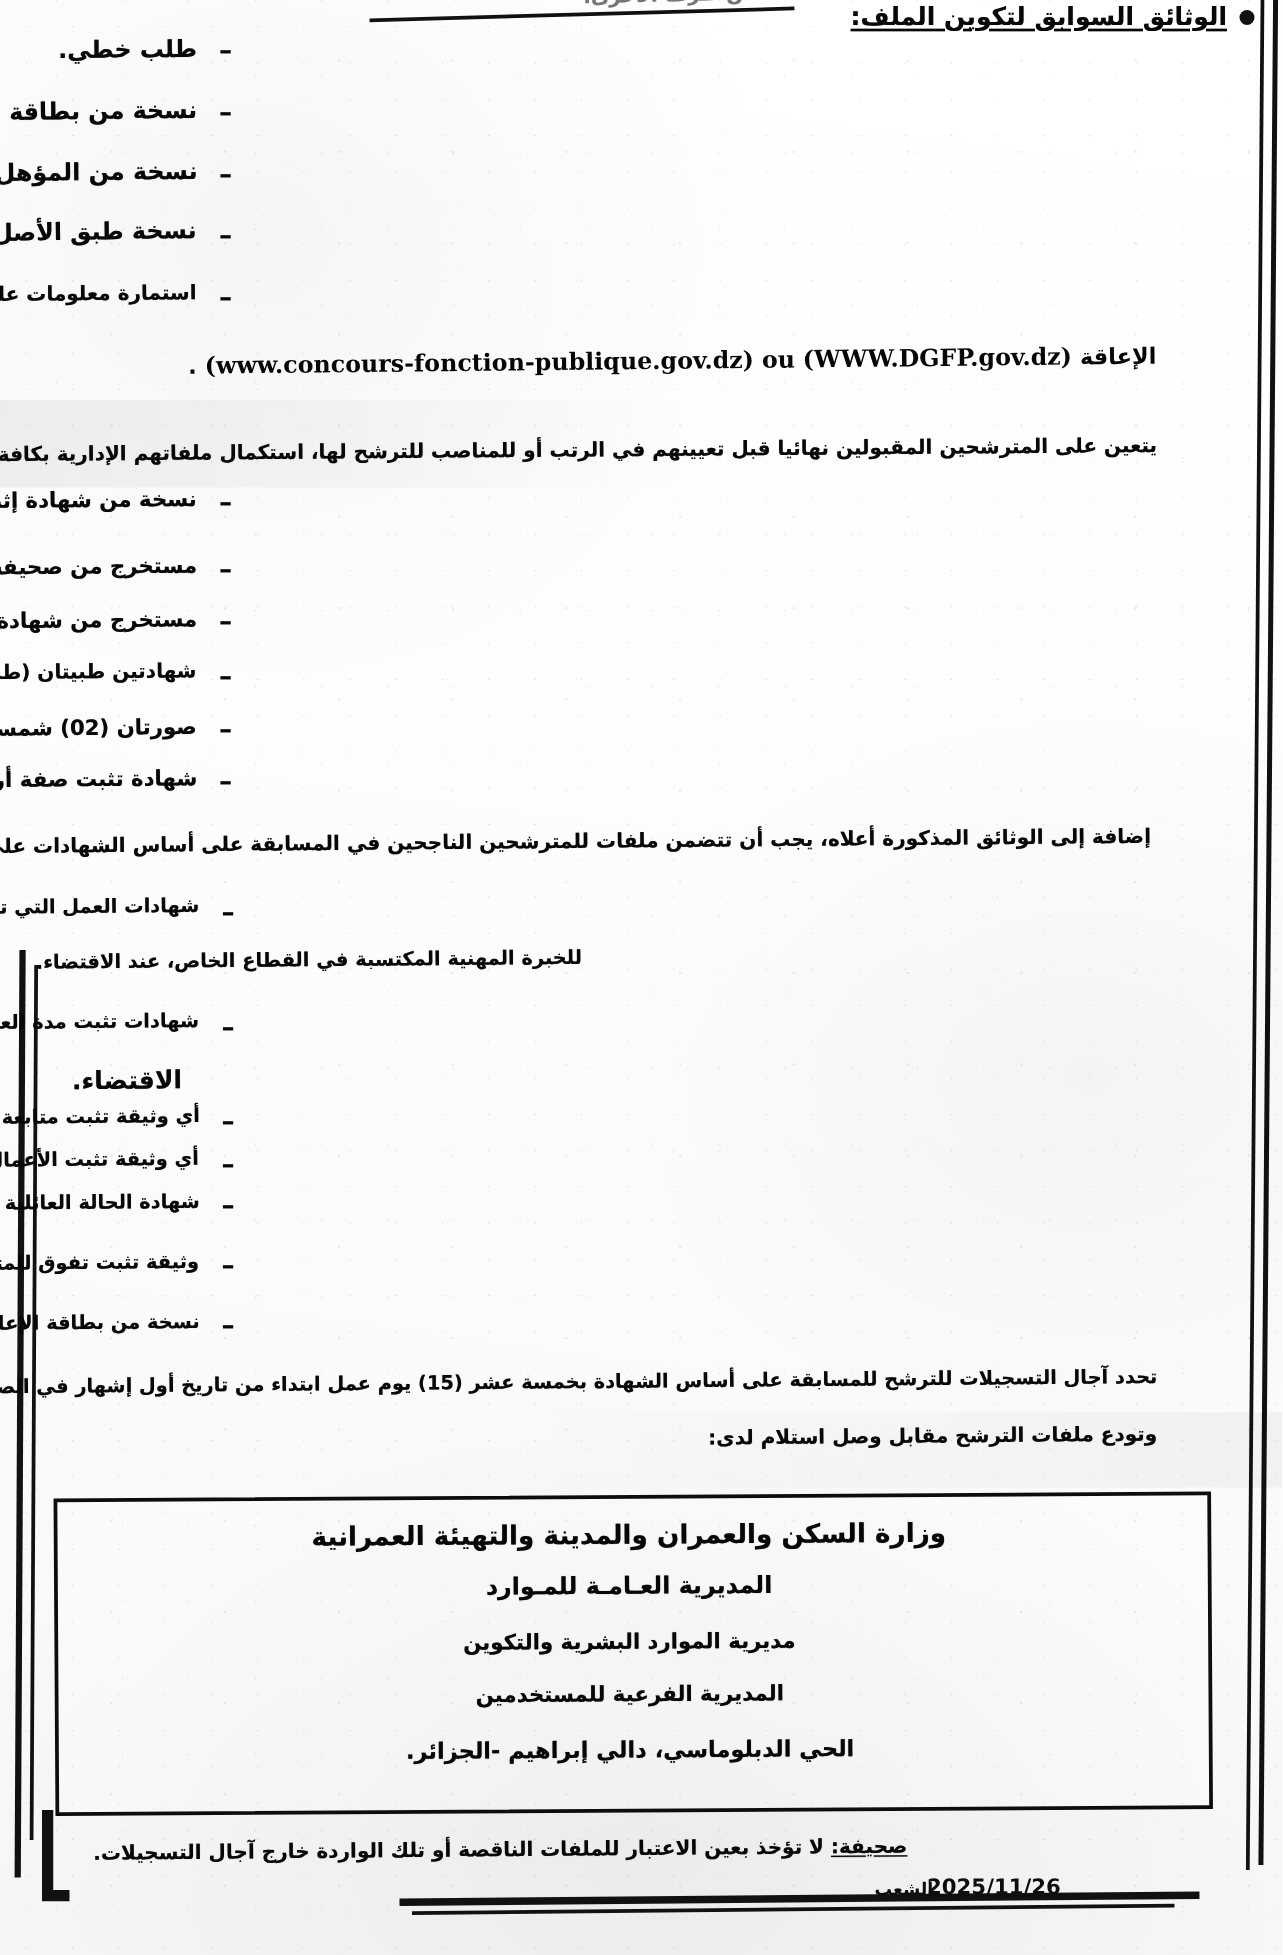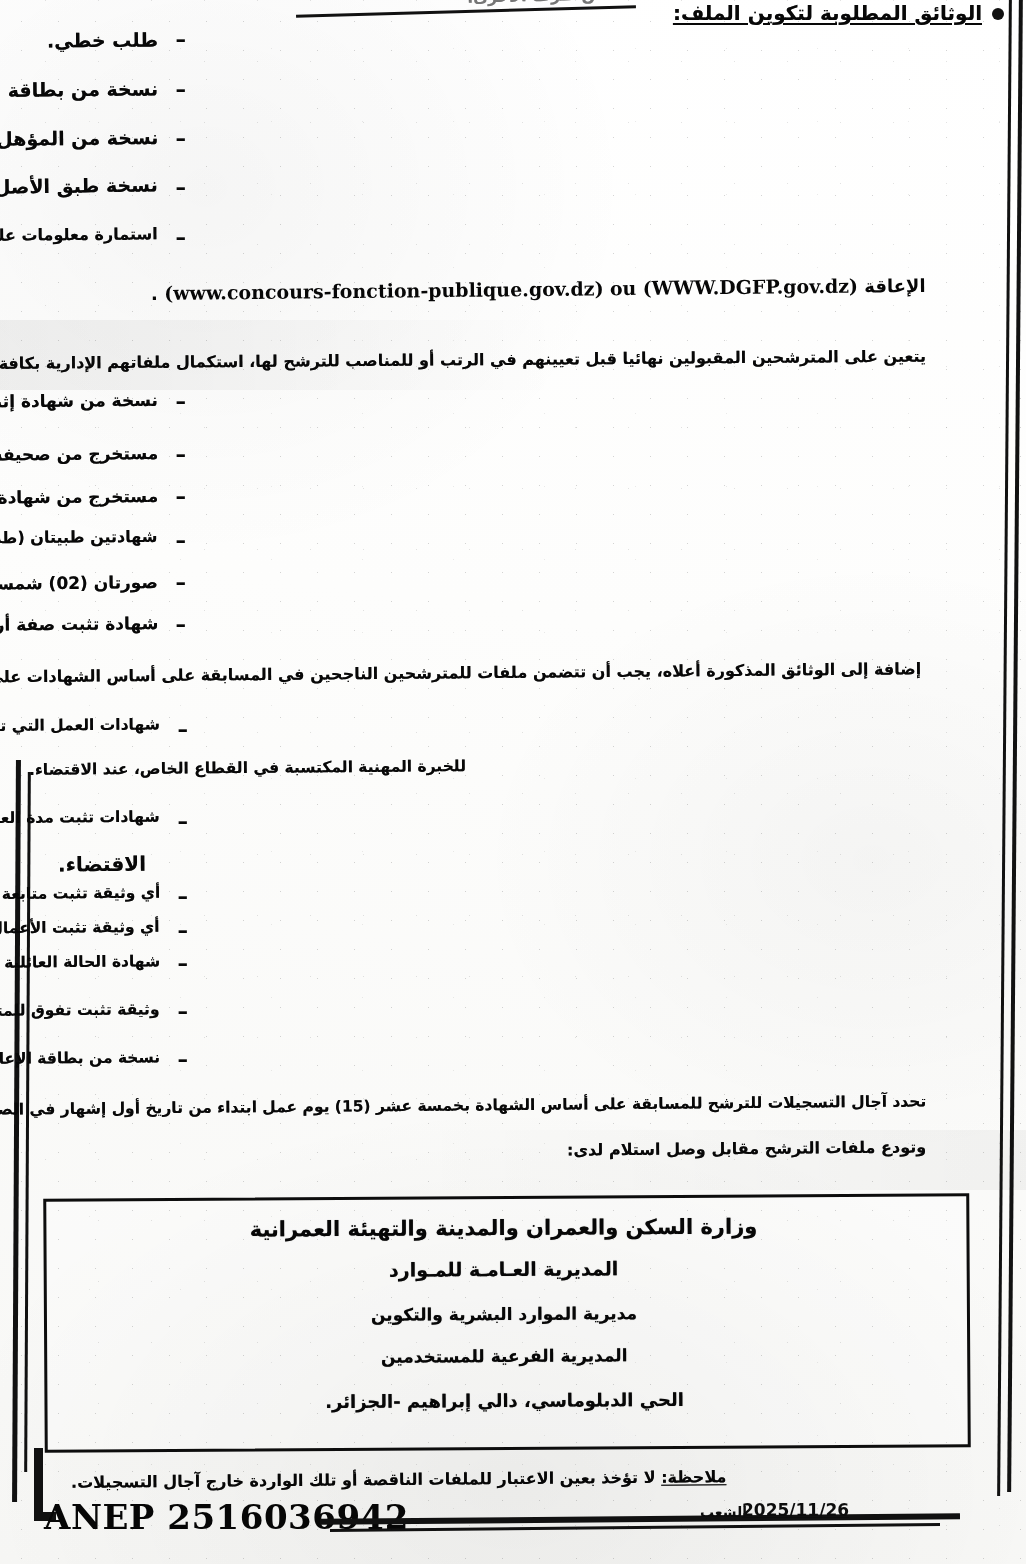--- a/index.html
+++ b/index.html
@@ -101,21 +101,21 @@
   <div class="rule-v" id="rule-left-a"></div>
   <div class="rule-v" id="rule-left-b"></div>
   <div id="rule-top-frag"></div>
 
   <div class="band" id="band1"></div>
   <div class="band" id="band2"></div>
 
   <div class="tx" style="right:420px;top:-13px;font-size:16px;opacity:.55;transform:rotate(-1.4deg);">من طرف الأخرى.</div>
 
   <div id="heading-bullet"></div>
-  <div class="tx" id="heading">الوثائق المطلوبة لتكوين الملف:</div>
+  <div class="tx" id="heading">الوثائق السوابق لتكوين الملف:</div>
 
   <div class="dash" style="right:840px;top:28px;">–</div>
   <div class="tx" style="right:868px;top:30px;font-size:19px;transform:rotate(-0.5deg);">طلب خطي.</div>
 
   <div class="dash" style="right:840px;top:78px;">–</div>
   <div class="tx" style="right:868px;top:80px;font-size:19px;transform:rotate(-0.6deg);">نسخة من بطاقة التعريف الوطنية.</div>
 
   <div class="dash" style="right:840px;top:127px;">–</div>
   <div class="tx" style="right:868px;top:129px;font-size:19px;transform:rotate(-0.6deg);">نسخة من المؤهل أو الشهادة المطلوبة.</div>
 
@@ -184,26 +184,25 @@
   <div id="addr-box"></div>
   <div id="addr-lines" style="transform:rotate(-0.35deg);">
     <div class="addr-line" style="top:20px;font-size:21px;">وزارة السكن والعمران والمدينة والتهيئة العمرانية</div>
     <div class="addr-line" style="top:62px;font-size:19px;">المديرية العـامـة للمـوارد</div>
     <div class="addr-line" style="top:108px;font-size:17px;">مديرية الموارد البشرية والتكوين</div>
     <div class="addr-line" style="top:150px;font-size:17px;">المديرية الفرعية للمستخدمين</div>
     <div class="addr-line" style="top:194px;font-size:18px;">الحي الدبلوماسي، دالي إبراهيم -الجزائر.</div>
   </div>
 
   <div style="position:absolute;right:300px;top:1470px;font-size:16px;font-weight:700;white-space:nowrap;transform:rotate(-0.5deg);color:#070707;text-shadow:0 0 .6px rgba(0,0,0,.5);">
-    <span class="note-label">ملاحظة:</span><span> لا تؤخذ بعين الاعتبار للملفات الناقصة أو تلك الواردة خارج آجال التسجيلات.</span>
+    <span class="note-label">صحيفة:</span><span> لا تؤخذ بعين الاعتبار للملفات الناقصة أو تلك الواردة خارج آجال التسجيلات.</span>
   </div>
 
   <div id="anep-corner-v"></div>
   <div id="anep-corner-h"></div>
-  <div id="anep">ANEP 2516036942</div>
   <div id="footer-rule"></div>
   <div id="footer-rule2"></div>
   <div id="footer-paper">الشعب</div>
   <div id="footer-date">2025/11/26</div>
   <div id="anep-smudge" style="opacity:.0;">42</div>
 
   <div id="speckle"></div>
 </div>
 
 </body></html>

